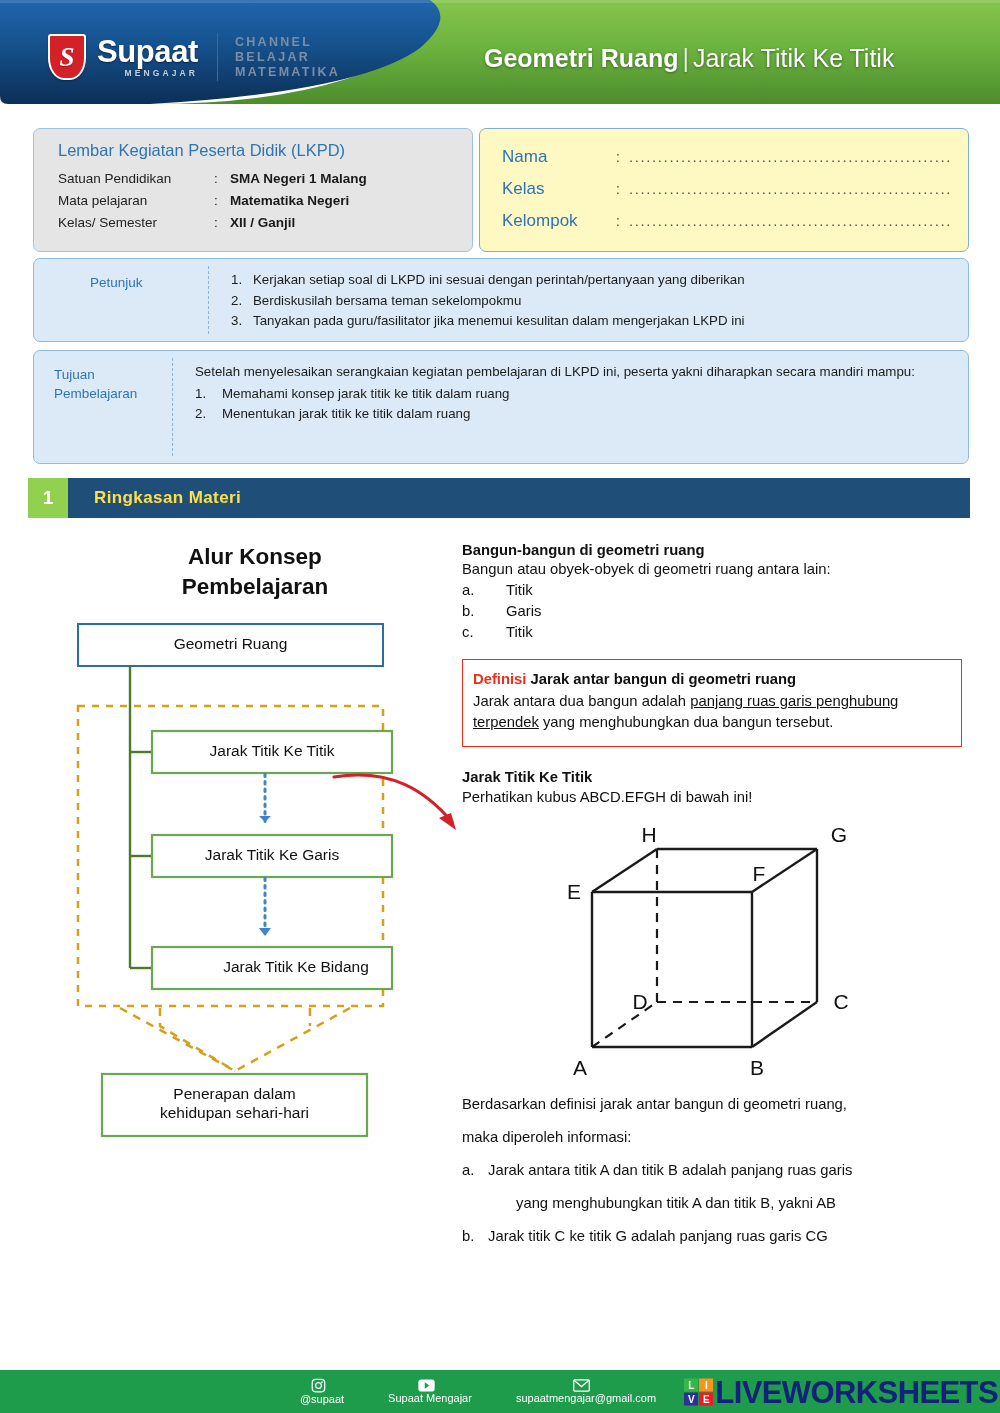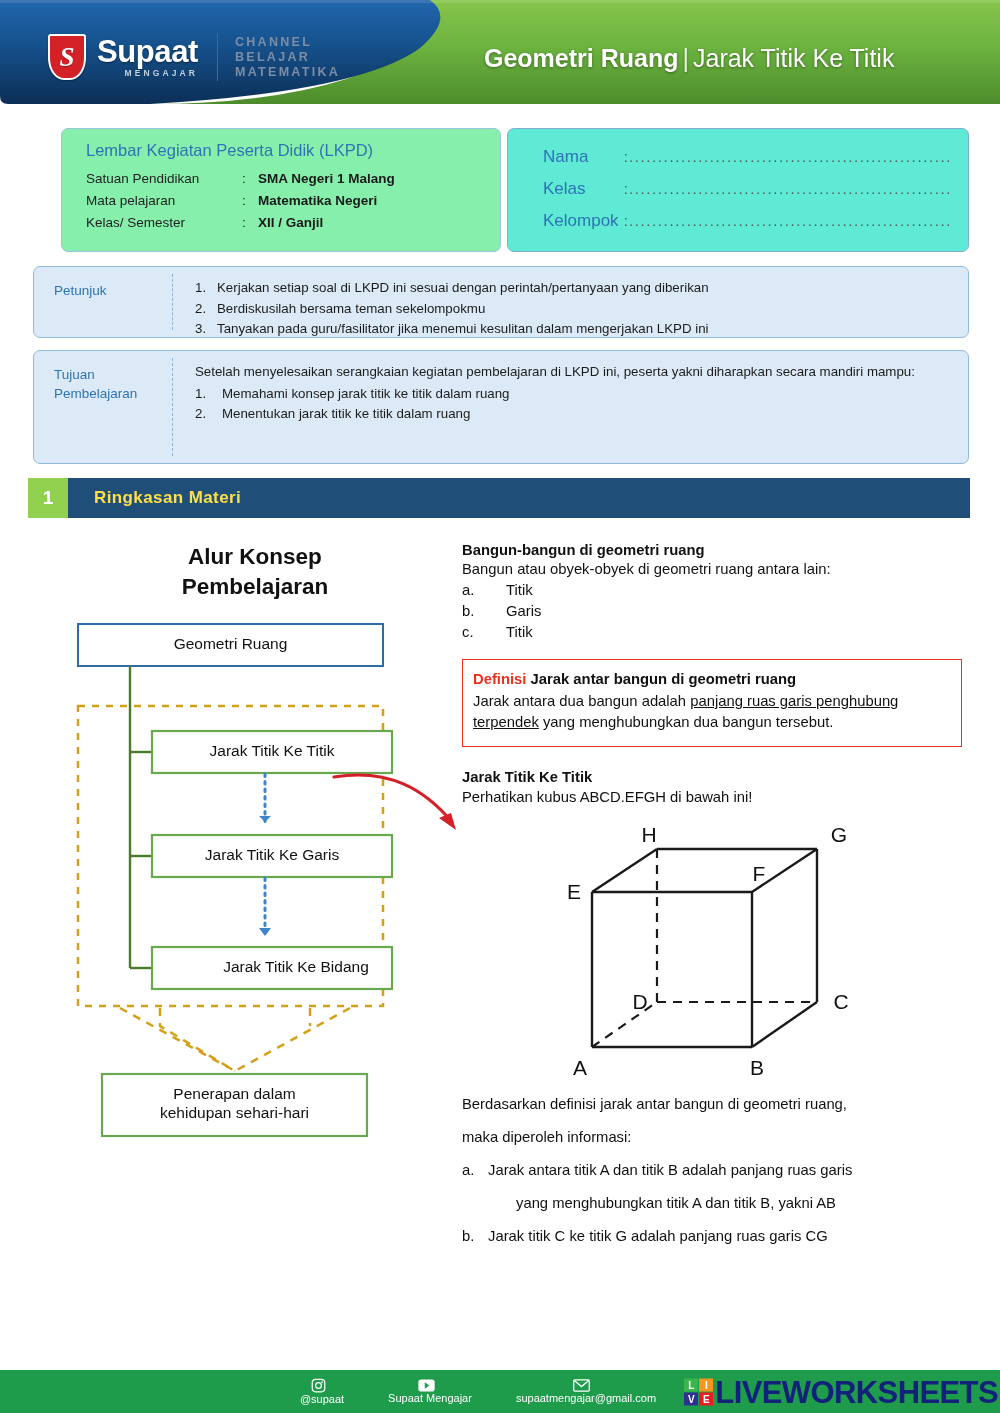--- a/index.html
+++ b/index.html
@@ -94,49 +94,48 @@
 
   
   .ident-row {
     position: absolute;
     left: 33px; top: 128px;
     width: 936px; height: 124px;
     display: flex;
   }
   .ident-left {
     width: 440px;
-    background: #86efac;
+    background: #e5e5e5;
     border: 1px solid #9cc3e0;
     border-radius: 7px;
     padding: 12px 0 0 24px;
-    margin-left: 28px;
   }
   .ident-left .lkpd-title {
     color: #2e74b5;
     font-size: 16.5px;
     margin-bottom: 7px;
   }
   .ident-left table { border-collapse: collapse; }
   .ident-left td {
     font-size: 13.5px;
     color: #1a1a1a;
     padding: 3.5px 0;
     vertical-align: top;
   }
   .ident-left td.lbl { width: 156px; color: #222; }
   .ident-left td.col { width: 16px; }
   .ident-left td.val { font-weight: bold; }
 
   .ident-right {
     flex: 1;
     margin-left: 6px;
-    background: #5eead4;
+    background: #fef9c3;
     border: 1.5px solid #7eb0d4;
     border-radius: 7px;
-    padding: 12px 0 0 35px;
+    padding: 12px 0 0 22px;
   }
   .ident-right table { border-collapse: collapse; width: 100%; }
   .ident-right td {
     font-size: 17px;
     color: #2e74b5;
     padding: 6px 0;
     vertical-align: baseline;
   }
   .ident-right td.lbl { width: 143px; }
   .ident-right td.col { width: 20px; color: #555; font-size: 15px; }
@@ -152,21 +151,21 @@
   
   .infobox {
     position: absolute;
     left: 33px;
     width: 936px;
     background: #dbeaf6;
     border: 1px solid #8fbcdd;
     border-radius: 7px;
     display: flex;
   }
-  #petunjuk-box { top: 266px; height: 72px; }
+  #petunjuk-box { top: 258px; height: 84px; padding-left: 36px; }
   #tujuan-box   { top: 350px; height: 114px; }
 
   .infobox-label {
     width: 138px;
     flex: none;
     padding: 14px 0 0 20px;
     color: #2e74b5;
     font-size: 13.5px;
     line-height: 19px;
   }

